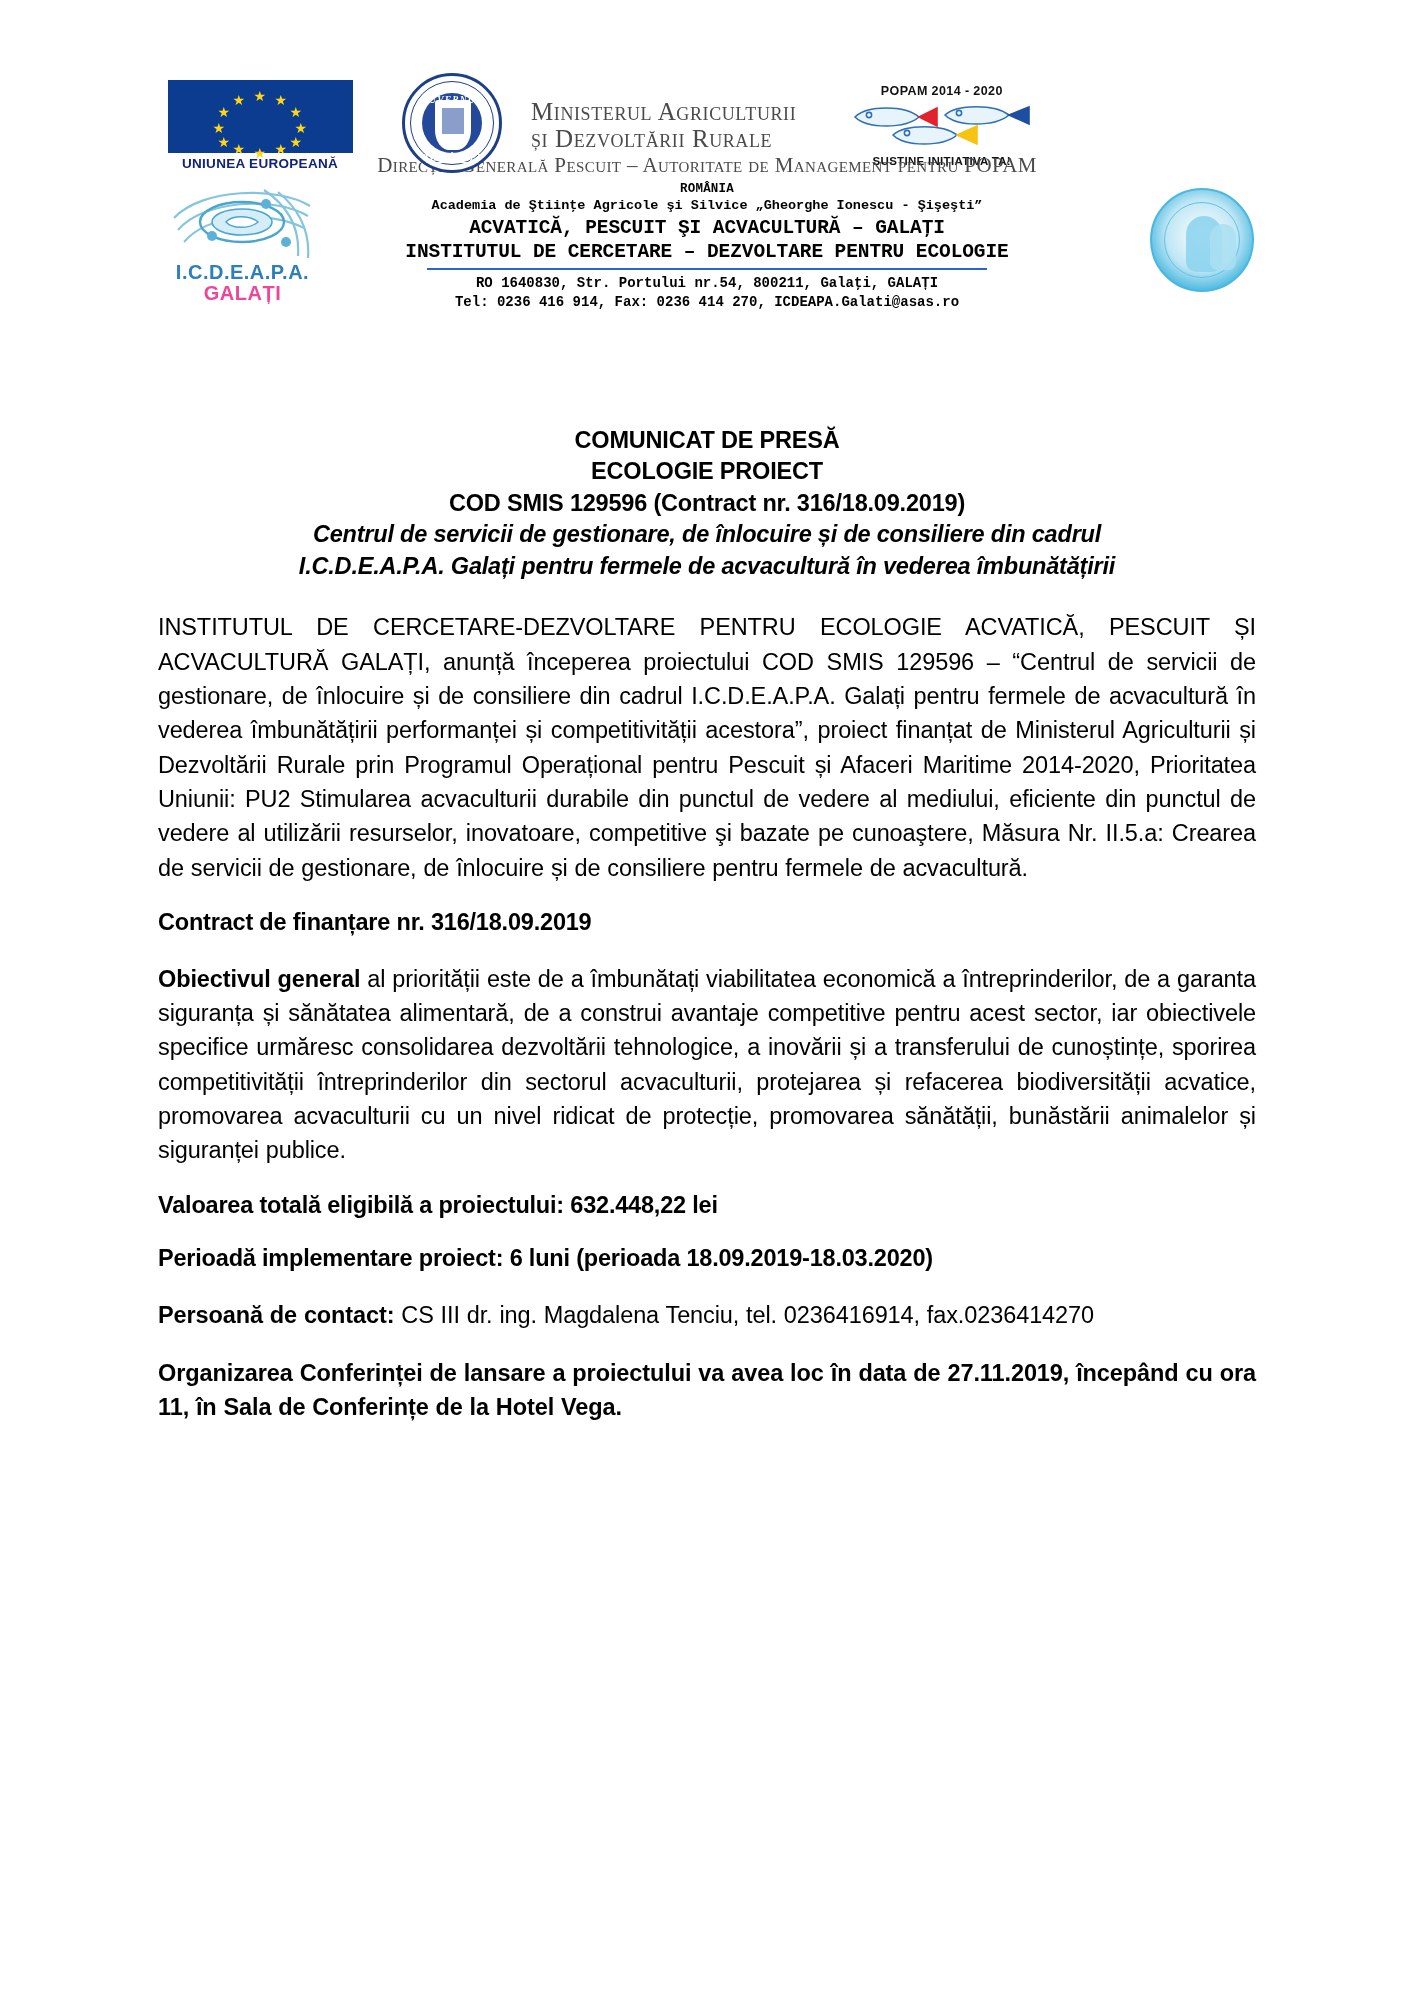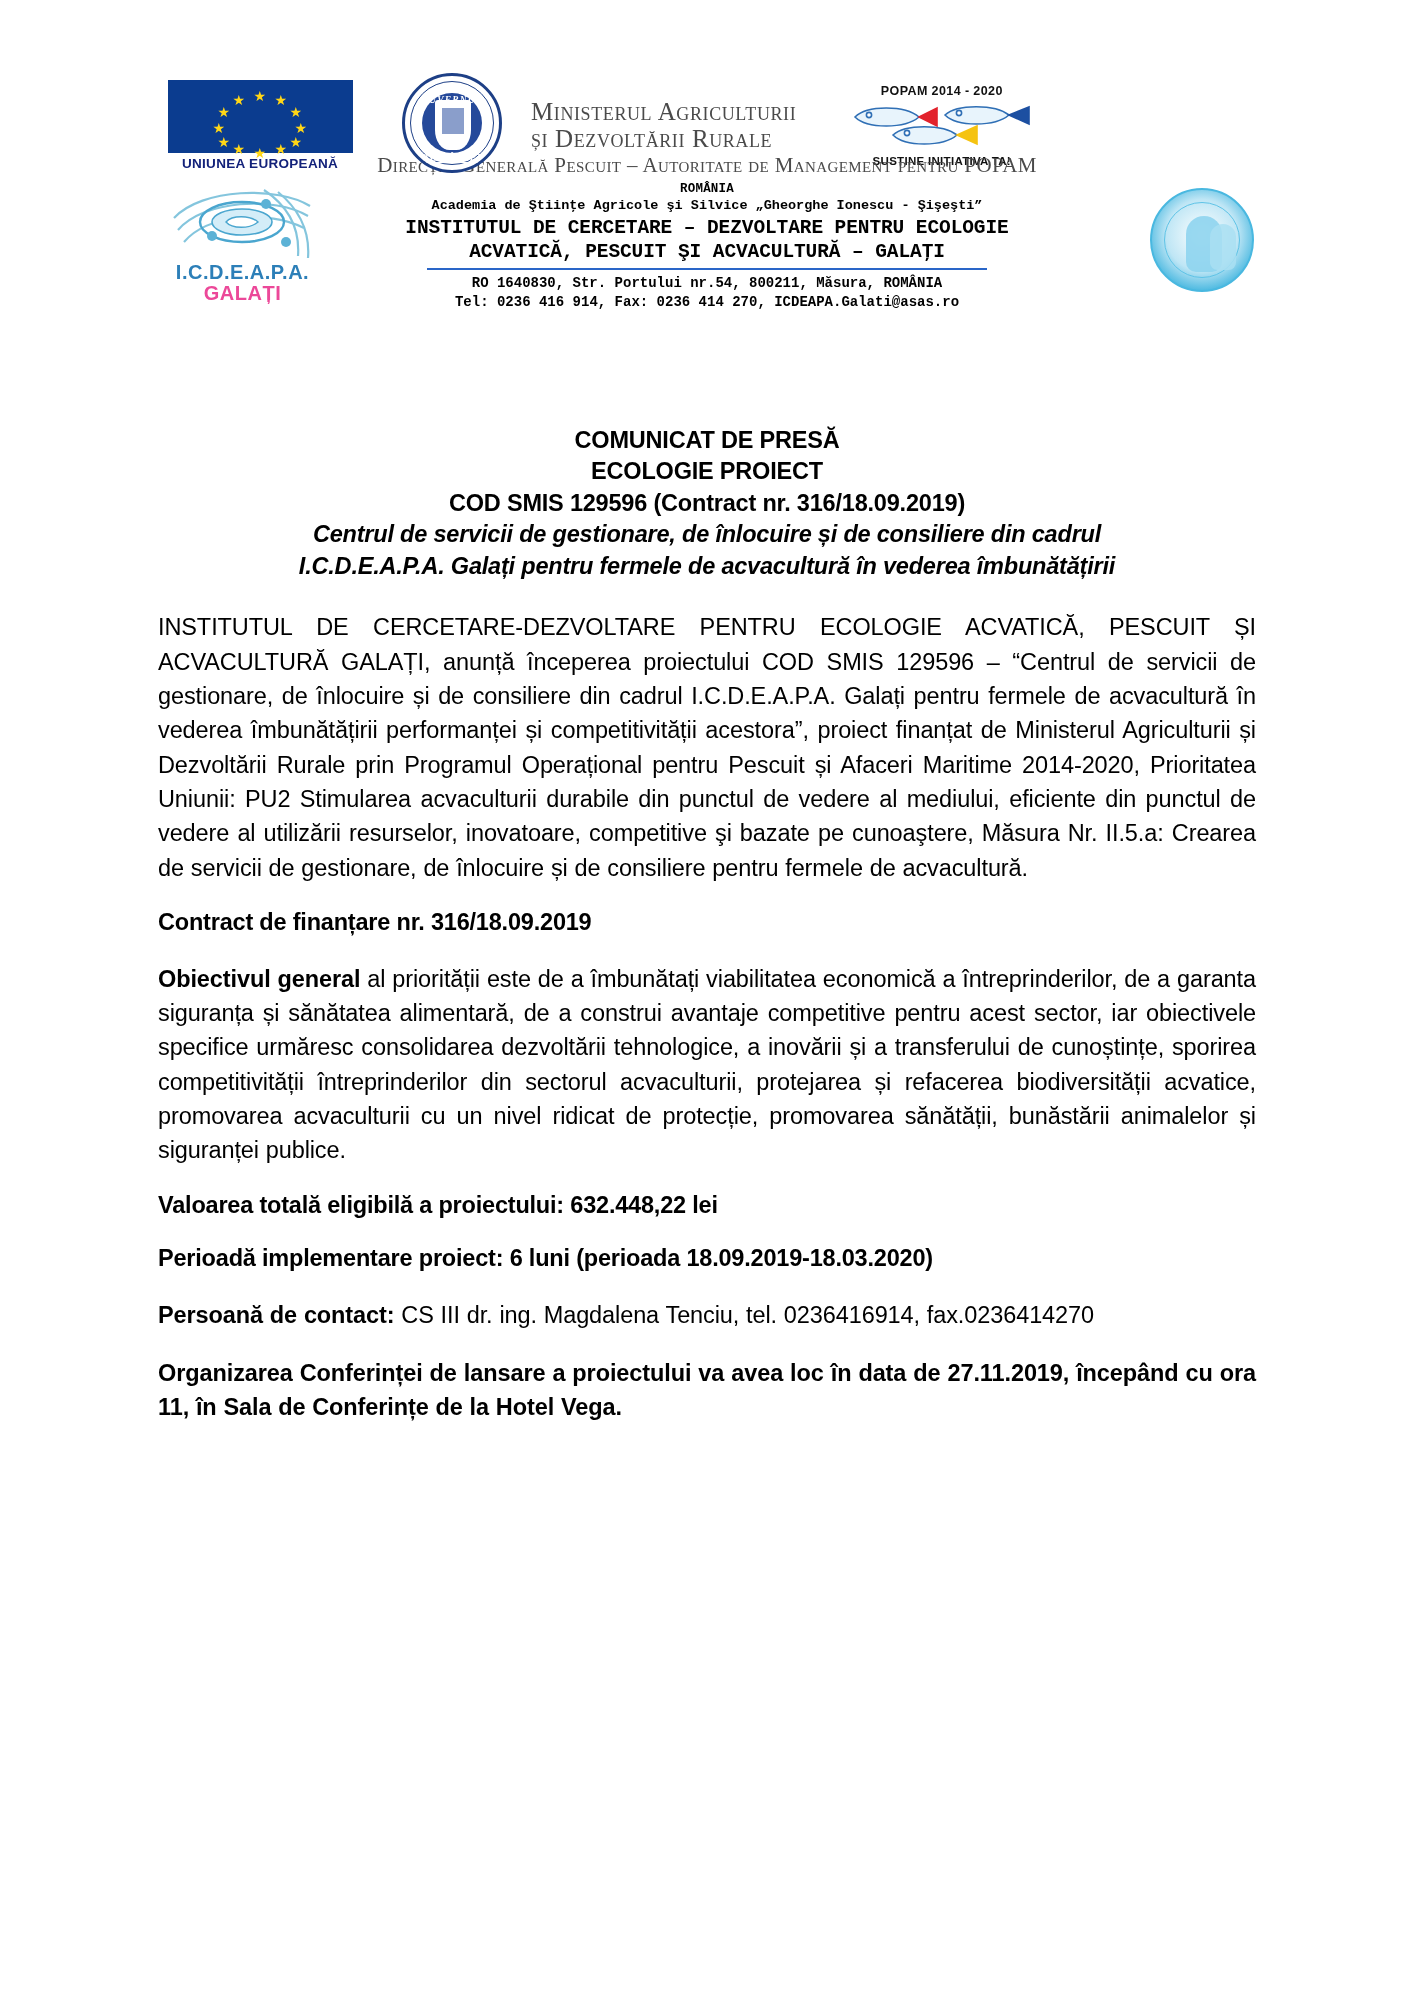--- a/index.html
+++ b/index.html
@@ -394,24 +394,24 @@
           <circle cx="118" cy="58" r="5" fill="#5cb2d6"></circle>
         </svg>
       </div>
       <div class="icdeapa-txt1">I.C.D.E.A.P.A.</div>
       <div class="icdeapa-txt2">GALAȚI</div>
     </div>
 
     <div class="inst-center">
       <div class="inst-country">ROMÂNIA</div>
       <div class="inst-academy">Academia de Ştiinţe Agricole şi Silvice „Gheorghe Ionescu - Şişeşti”</div>
+      <div class="inst-name">ACVATICĂ, PESCUIT ŞI ACVACULTURĂ – GALAŢI</div>
       <div class="inst-name">INSTITUTUL DE CERCETARE – DEZVOLTARE PENTRU ECOLOGIE</div>
-      <div class="inst-name">ACVATICĂ, PESCUIT ŞI ACVACULTURĂ – GALAŢI</div>
       <div class="inst-rule"></div>
-      <div class="inst-addr">RO 1640830, Str. Portului nr.54, 800211, Măsura, ROMÂNIA</div>
+      <div class="inst-addr">RO 1640830, Str. Portului nr.54, 800211, Galaţi, GALAȚI</div>
       <div class="inst-addr">Tel: 0236 416 914, Fax: 0236 414 270, ICDEAPA.Galati@asas.ro</div>
     </div>
 
     <div class="asas-seal">
       <div class="asas-inner"></div>
       <div class="asas-fig"></div>
       <div class="asas-fig2"></div>
     </div>
   </div>
 

